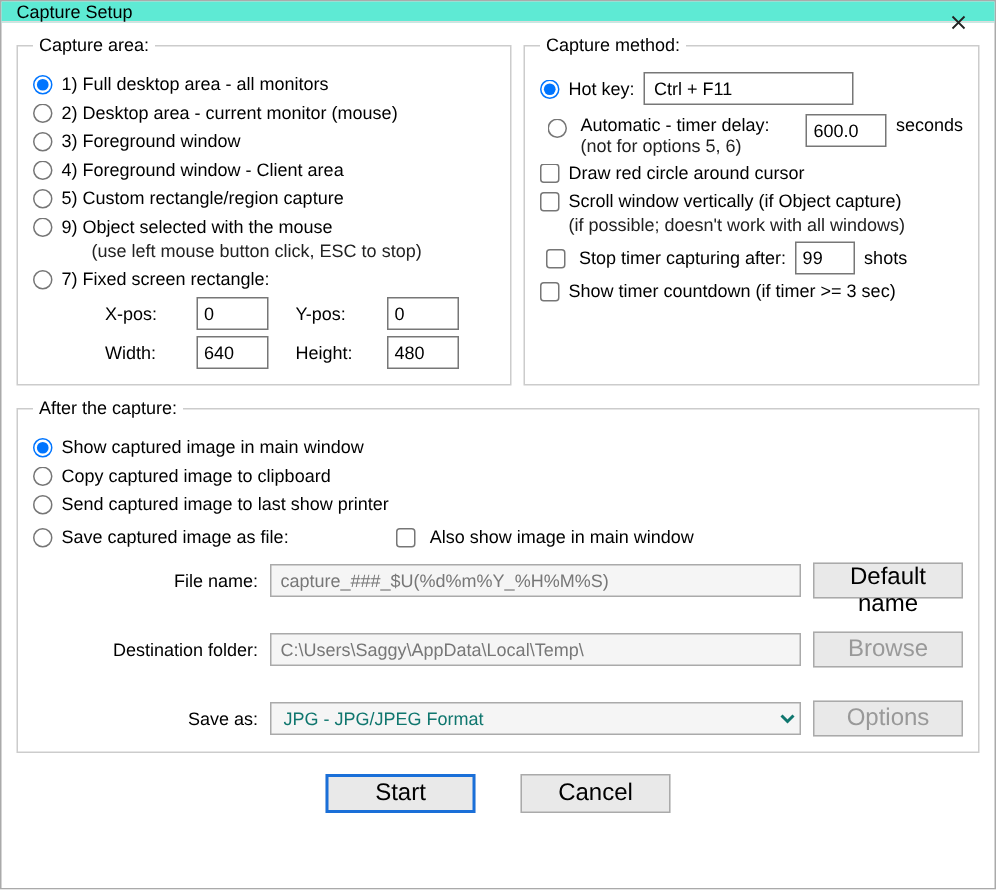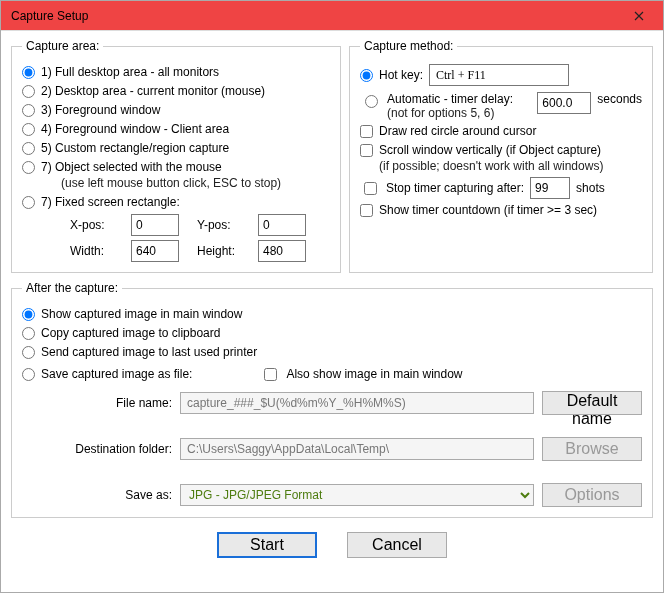--- a/index.html
+++ b/index.html
@@ -16,26 +16,25 @@
 }
 .window {
   background: #fff;
   width: 664px;
   height: 593px;
   border: 1px solid #aaa;
   display: flex;
   flex-direction: column;
 }
 .titlebar {
-  height: 30px;
-  display: flex;
-  align-items: center;
+  height: 14px;
+  display: flex;
   padding: 0 4px 0 10px;
   border-bottom: 1px solid #ddd;
-  background: #ef4444;
+  background: #5eead4;
 }
 .titlebar .title {
   flex: 1;
   font-size: 12px;
 }
 .close-btn {
   width: 40px;
   height: 28px;
   display: flex;
   align-items: center;
@@ -90,21 +89,20 @@
   border: 1px solid #777;
   padding: 0 4px;
   font-size: 12px;
 }
 .input-md {
   width: 140px;
   height: 22px;
   border: 1px solid #777;
   padding: 0 6px;
   font-size: 12px;
-  font-family: Liberation Serif, serif;
 }
 .input-lg {
   flex: 1;
   height: 22px;
   border: 1px solid #aaa;
   background: #f5f5f5;
   color: #777;
   padding: 0 6px;
   font-size: 12px;
 }
@@ -157,21 +155,21 @@
   align-items: center;
   margin-left: 30px;
   margin-top: 6px;
 }
 .after-grid label.r { text-align: right; }
 
 select {
   height: 22px;
   border: 1px solid #aaa;
   background: #f5f5f5;
-  color: #4d7c0f;
+  color: #0f766e;
   font-size: 12px;
   padding: 0 4px;
 }
 .btn {
   height: 24px;
   border: 1px solid #aaa;
   background: #e9e9e9;
   font-size: 16px;
   cursor: pointer;
   padding: 0 8px;
@@ -241,21 +239,21 @@
           <input type="radio" name="area" style="">
           <span>4) Foreground window - Client area</span>
         </label>
         <label class="radio-row">
           <input type="radio" name="area" style="">
           <span>5) Custom rectangle/region capture</span>
         </label>
         <label class="radio-row">
           <input type="radio" name="area" style="">
           <span>
-            <span>7) Object selected with the mouse</span><br>
+            <span>9) Object selected with the mouse</span><br>
             <span class="sub indent">(use left mouse button click, ESC to stop)</span>
           </span>
         </label>
         <label class="radio-row">
           <input type="radio" name="area" style="">
           <span>7) Fixed screen rectangle:</span>
         </label>
 
         <div class="pos-grid">
           <label>X-pos:</label>
@@ -324,21 +322,21 @@
       <label class="radio-row">
         <input type="radio" name="after" checked="" style="">
         <span>Show captured image in main window</span>
       </label>
       <label class="radio-row">
         <input type="radio" name="after" style="">
         <span>Copy captured image to clipboard</span>
       </label>
       <label class="radio-row">
         <input type="radio" name="after" style="">
-        <span>Send captured image to last used printer</span>
+        <span>Send captured image to last show printer</span>
       </label>
 
       <div class="save-row">
         <label class="radio-row" style="margin:3px 0">
           <input type="radio" name="after" style="">
           <span>Save captured image as file:</span>
         </label>
         <label class="also-show">
           <input type="checkbox" style="">
           <span>Also show image in main window</span>

